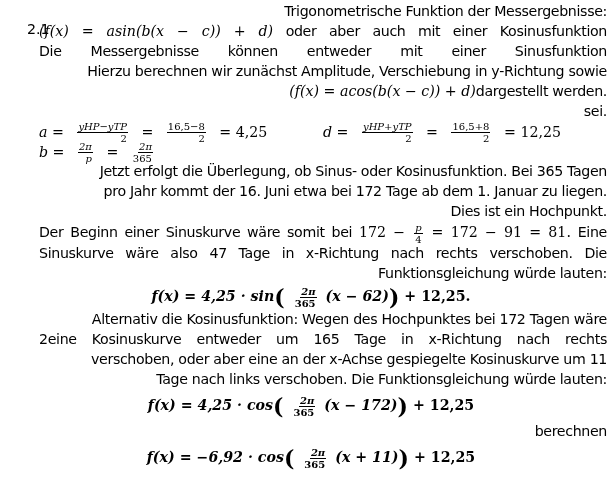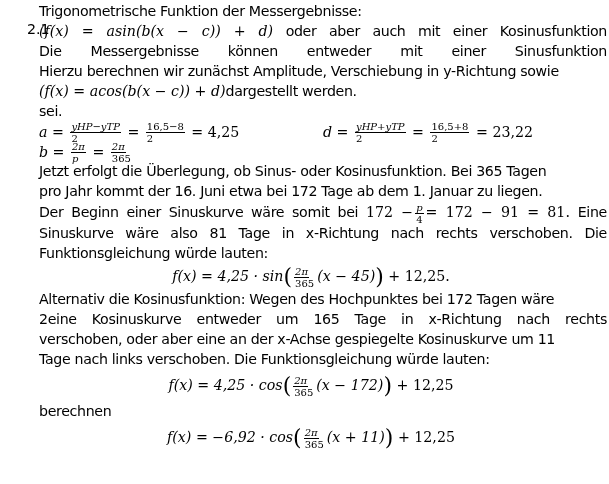--- a/index.html
+++ b/index.html
@@ -3,29 +3,29 @@
 <meta charset="utf-8">
 <style>
   html, body { margin: 0; padding: 0; background: #ffffff; }
   body {
     width: 609px; height: 484px; overflow: hidden; position: relative;
     font-family: "DejaVu Sans", sans-serif; color: #000;
     font-size: 14.2px;
   }
   .num { position: absolute; left: 3px; top: 19px; line-height: 20px; margin-left: 24px; }
   .content { position: absolute; left: 39px; top: 1px; width: 568px; }
-  .line { height: 20px; line-height: 20px; white-space: nowrap; letter-spacing: -0.35px; }
+  .line { height: 20px; line-height: 20px; white-space: nowrap; letter-spacing: -0.35px; text-align: right; }
   .just { text-align: justify; text-align-last: justify; white-space: normal; height: 20px; overflow: hidden; }
   .m { font-family: "DejaVu Serif", serif; font-style: italic; letter-spacing: 0; }
   .mr { font-family: "DejaVu Serif", serif; font-style: normal; letter-spacing: 0; }
-  .frac { display: inline-flex; flex-direction: column; align-items: flex-start; vertical-align: middle; line-height: 11px; font-size: 10px; margin: 0 2px; }
+  .frac { display: inline-flex; flex-direction: column; align-items: flex-end; vertical-align: middle; line-height: 11px; font-size: 10px; margin: 0 9px; }
   .frac .top { border-bottom: 1px solid #000; padding: 0 1px; }
   .frac .bot { padding: 0 1px; }
   .eqrow { height: 20px; line-height: 20px; position: relative; }
-  .eqcenter { text-align: center; height: 26px; line-height: 26px; }
+  .eqcenter { text-align: center; height: 26px; line-height: 26px; font-weight: bold; }
   .eqcenter.tall { height: 32px; line-height: 32px; }
   .big { font-size: 22px; vertical-align: middle; font-family: "DejaVu Serif", serif; font-style: normal; }
 </style>
 </head>
 <body>
 
 <div class="num">2.1</div>
 
 <div class="content">
   <div class="line">Trigonometrische Funktion der Messergebnisse:</div>
@@ -58,54 +58,55 @@
       <span class="m">d =</span>
       <span class="frac m">
           <span class="top">yHP+yTP</span>
           <span class="bot mr">2</span>
         </span>
       <span class="mr">=</span>
       <span class="frac mr">
           <span class="top">16,5+8</span>
           <span class="bot">2</span>
         </span>
-      <span class="mr">= 23,22</span>
+      <span class="mr">= 12,25</span>
     </span>
   </div>
   <div class="eqrow">
     <span class="m">b =</span>
     <span class="frac m">
         <span class="top">2π</span>
         <span class="bot">p</span>
       </span>
     <span class="mr">=</span>
     <span class="frac m">
         <span class="top">2π</span>
         <span class="bot mr">365</span>
       </span>
   </div>
 
   <div class="line">Jetzt erfolgt die Überlegung, ob Sinus- oder Kosinusfunktion. Bei 365 Tagen</div>
   <div class="line">pro Jahr kommt der 16. Juni etwa bei 172 Tage ab dem 1. Januar zu liegen.</div>
+  <div class="line">Dies ist ein Hochpunkt.</div>
   <div class="line just" style="height:22px;line-height:22px;">
     <span>Der Beginn einer Sinuskurve wäre somit bei</span>
     <span><span class="mr">172 −</span><span class="frac m">
           <span class="top">p</span>
           <span class="bot mr">4</span>
         </span><span class="mr">= 172 − 91 = 81.</span></span>
     <span>Eine</span>
   </div>
-  <div class="line just">Sinuskurve wäre also 81 Tage in x-Richtung nach rechts verschoben. Die</div>
+  <div class="line just">Sinuskurve wäre also 47 Tage in x-Richtung nach rechts verschoben. Die</div>
   <div class="line">Funktionsgleichung würde lauten:</div>
 
   <div class="eqcenter" style="padding-right:24px;">
     <span class="m">f(x) = 4,25 · sin</span><span class="big">(</span><span class="frac m">
         <span class="top">2π</span>
         <span class="bot mr">365</span>
-      </span><span class="m">(x − 45)</span><span class="big">)</span> <span class="mr">+ 12,25.</span>
+      </span><span class="m">(x − 62)</span><span class="big">)</span> <span class="mr">+ 12,25.</span>
   </div>
 
   <div class="line">Alternativ die Kosinusfunktion: Wegen des Hochpunktes bei 172 Tagen wäre</div>
   <div class="line just">2eine Kosinuskurve entweder um 165 Tage in x-Richtung nach rechts</div>
   <div class="line">verschoben, oder aber eine an der x-Achse gespiegelte Kosinuskurve um 11</div>
   <div class="line">Tage nach links verschoben. Die Funktionsgleichung würde lauten:</div>
 
   <div class="eqcenter tall" style="padding-right:24px;">
     <span class="m">f(x) = 4,25 · cos</span><span class="big">(</span><span class="frac m">
         <span class="top">2π</span>

